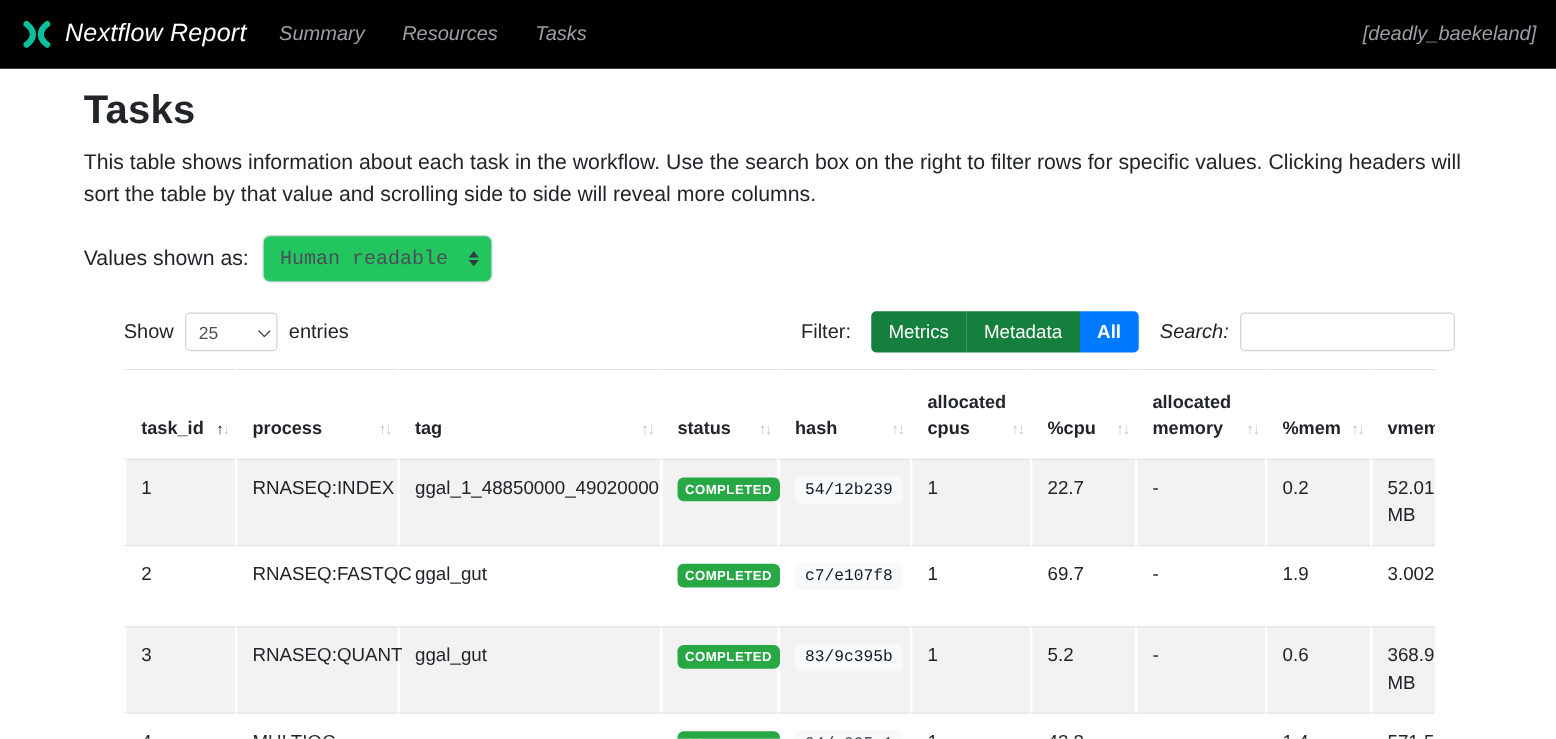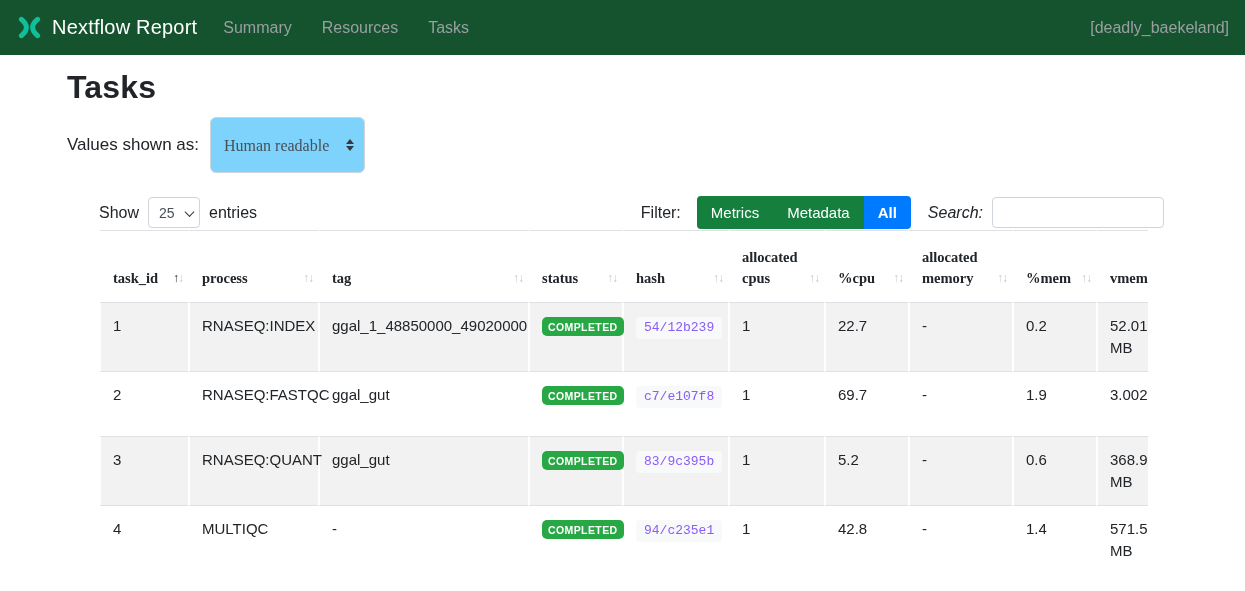--- a/index.html
+++ b/index.html
@@ -1,54 +1,54 @@
 <!DOCTYPE html>
 <html><head>
 <meta charset="utf-8">
 <style>
   * { box-sizing: border-box; margin: 0; padding: 0; }
   html, body { width: 1245px; height: 591px; overflow: hidden; background: #fff; }
   body { font-family: "Liberation Sans", sans-serif; color: #212529; }
 
   
   .navbar {
-    height: 55px; background: #14532d; display: flex; align-items: center;
-    padding: 0 16px; gap: 12px;
+    height: 55px; background: #000000; display: flex; align-items: center;
+    padding: 0 16px; gap: 12px; font-style: italic;
   }
   .brand { display: flex; align-items: center; gap: 9px; cursor: pointer; }
   .brand-name { color: #fff; font-size: 20px; font-weight: 500; letter-spacing: .2px; }
   .nav-links { display: flex; align-items: center; gap: 30px; margin-left: 14px; }
   .nav-link { color: #9a9fa4; font-size: 16px; cursor: pointer; }
   .run-name { margin-left: auto; color: #9a9fa4; font-size: 16px; }
 
   
   .content { padding: 8px 0 0 67px; }
   .page-title { font-size: 32px; font-weight: 600; margin: 6px 0 11px; letter-spacing: .2px; }
   .page-desc { font-size: 17px; line-height: 26px; max-width: 1112px; margin-bottom: 19px; }
 
   .values-row { display: flex; align-items: center; gap: 11px; margin-bottom: 23px; font-size: 17px; }
   .select-wrap { position: relative; display: inline-block; }
   .custom-select {
-    appearance: none; -webkit-appearance: none; font-family: Liberation Serif, serif;
-    font-size: 16px; color: #495057; background: #7dd3fc; border: 1px solid #ced4da;
-    border-radius: 6px; height: 56px; padding: 0 34px 0 13px; outline: none;
+    appearance: none; -webkit-appearance: none; font-family: Liberation Mono, monospace;
+    font-size: 16px; color: #495057; background: #22c55e; border: 1px solid #ced4da;
+    border-radius: 6px; height: 38px; padding: 0 34px 0 13px; outline: none;
   }
   .updown-icon { position: absolute; right: 11px; top: 50%; transform: translateY(-50%);
     display: flex; flex-direction: column; gap: 2px; pointer-events: none; }
   .updown-icon .tri-up { width: 0; height: 0; border-left: 4px solid transparent; border-right: 4px solid transparent; border-bottom: 5px solid #343a40; }
   .updown-icon .tri-dn { width: 0; height: 0; border-left: 4px solid transparent; border-right: 4px solid transparent; border-top: 5px solid #343a40; }
 
   
-  .tools-row { margin-left: 32px; width: 1065px; display: flex; margin-bottom: 1px; font-size: 16px; }
+  .tools-row { margin-left: 32px; width: 1065px; display: flex; margin-bottom: 13px; font-size: 16px; }
   .show-group { display: flex; align-items: center; gap: 9px; }
   .entries-select-wrap { position: relative; }
   .entries-select {
     appearance: none; -webkit-appearance: none; font-family: "Liberation Sans", sans-serif;
     font-size: 14px; color: #495057; background: #fff; border: 1px solid #ced4da;
-    border-radius: 4px; height: 31px; width: 52px; padding: 0 18px 0 10px; outline: none;
+    border-radius: 4px; height: 31px; width: 74px; padding: 0 18px 0 10px; outline: none;
   }
   .chevron-down { position: absolute; right: 7px; top: 50%; transform: translateY(-38%);
     width: 7px; height: 7px; border-right: 1.6px solid #343a40; border-bottom: 1.6px solid #343a40;
     transform: translateY(-65%) rotate(45deg); pointer-events: none; }
   .right-tools { margin-left: auto; display: flex; align-items: center; }
   .filter-label { margin-right: 16px; }
   .btn-group { display: flex; }
   .filter-btn {
     border: none; color: #fff; font-family: "Liberation Sans", sans-serif; font-size: 15px;
     padding: 7px 14px; background: #15803d; cursor: pointer; line-height: 19px;
@@ -57,36 +57,36 @@
   .filter-btn:last-child { border-radius: 0 4px 4px 0; }
   .filter-btn.active { background: #007bff; font-weight: 700; }
   .search-label { margin-left: 17px; margin-right: 9px; font-style: italic; }
   .search-input { width: 172px; height: 31px; border: 1px solid #ced4da; border-radius: 4px; padding: 0 8px; font-size: 14px; outline: none; font-family: "Liberation Sans", sans-serif; }
 
   
   .table-clip { margin-left: 32px; width: 1049px; overflow: hidden; }
   table.tasks { border-collapse: separate; border-spacing: 0; width: 1089px; table-layout: fixed; font-size: 15px; }
   th, td { text-align: left; padding: 12px; border-left: 2px solid #fff; border-top: 1px solid #dee2e6; }
   thead th { vertical-align: bottom; font-size: 14.5px; font-weight: 700; position: relative;
-    padding-right: 26px; padding-top: 16px; padding-bottom: 13px; line-height: 21px; cursor: pointer; font-family: Liberation Serif, serif; }
+    padding-right: 26px; padding-top: 16px; padding-bottom: 13px; line-height: 21px; cursor: pointer; }
   tbody td { vertical-align: top; line-height: 22px; height: 65px; }
   tbody tr:nth-child(odd) td { background: #f2f2f2; }
   td:not(:last-child), th:not(:last-child) { white-space: nowrap; }
   th:nth-child(6), th:nth-child(8) { white-space: normal; }
 
   .sort-icon { position: absolute; right: 5px; bottom: 13px; font-size: 12px; letter-spacing: -1px; font-weight: 400; }
   .sort-icon i { font-style: normal; color: #c6c8ca; }
   .sort-icon.sort-asc .up { color: #212529; font-weight: 700; }
 
   .badge {
     display: inline-block; background: #28a745; color: #fff; font-size: 10.5px; font-weight: 700;
     letter-spacing: .4px; padding: 4px 6px 3px; border-radius: 5px; line-height: 12px; margin-top: 2px;
   }
   code.hash {
-    font-family: "Liberation Mono", monospace; font-size: 13px; color: #8b5cf6;
+    font-family: "Liberation Mono", monospace; font-size: 13px; color: #0f172a;
     background: #f8f9fa; padding: 3px 8px; border-radius: 4px; display: inline-block; line-height: 16px; margin-top: 1px;
   }
 </style>
 </head>
 <body>
 
 <nav class="navbar">
   <div class="brand">
     <span style="display:flex;">
       <svg width="27" height="27" viewBox="0 0 28 28">
@@ -99,20 +99,21 @@
   <div class="nav-links">
     <span class="nav-link">Summary</span>
     <span class="nav-link">Resources</span>
     <span class="nav-link">Tasks</span>
   </div>
   <span class="run-name">[deadly_baekeland]</span>
 </nav>
 
 <div class="content">
   <h1 class="page-title">Tasks</h1>
+  <p class="page-desc">This table shows information about each task in the workflow. Use the search box on the right to filter rows for specific values. Clicking headers will sort the table by that value and scrolling side to side will reveal more columns.</p>
 
   <div class="values-row">
     <span>Values shown as:</span>
     <span class="select-wrap">
       <select class="custom-select">
         <option>Human readable</option>
       </select>
       <span class="updown-icon">
         <span class="tri-up"></span>
           <span class="tri-dn"></span>

